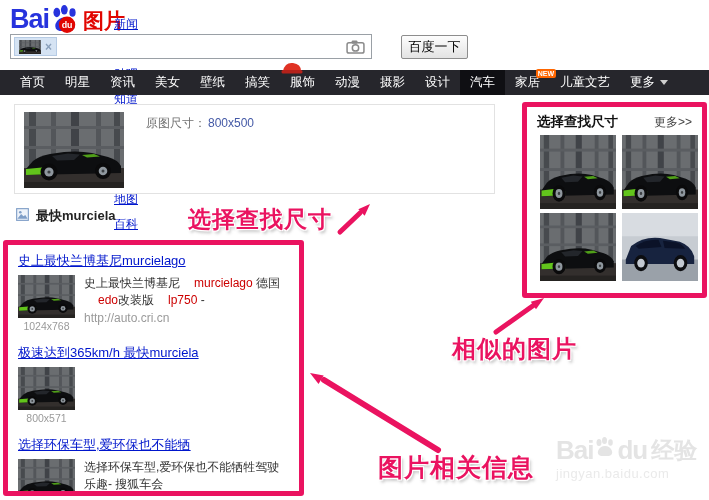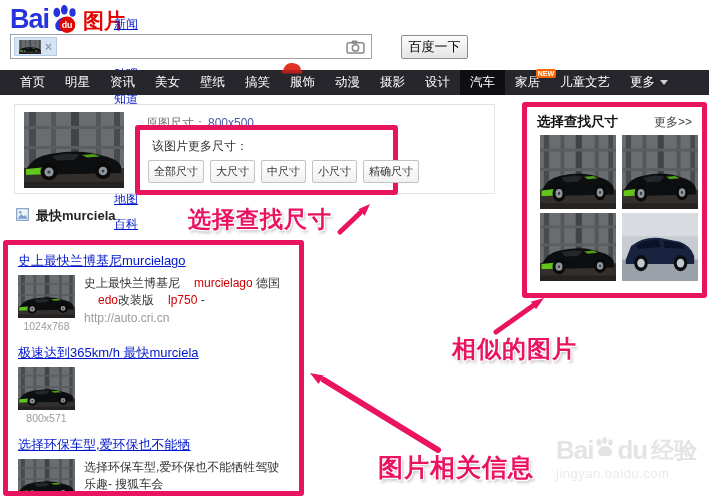--- a/index.html
+++ b/index.html
@@ -234,30 +234,20 @@
           <circle cx="25" cy="60" r="1.6" fill="#3c4043"></circle>
           <circle cx="79" cy="59" r="8" fill="#0a0a0b"></circle>
           <circle cx="79" cy="59" r="4.3" fill="#8f979e"></circle>
           <circle cx="79" cy="59" r="1.5" fill="#3c4043"></circle>
         </svg></div>
     <div class="orig-size">
       <span>原图尺寸：</span><span class="orig-val">800x500</span>
     </div>
   </section>
 
-  <div class="pink-box size-box">
-    <div class="more-sizes-label">该图片更多尺寸：</div>
-    <div class="size-btns" id="size-btns">
-        <button class="size-btn">全部尺寸</button>
-        <button class="size-btn">大尺寸</button>
-        <button class="size-btn">中尺寸</button>
-        <button class="size-btn">小尺寸</button>
-        <button class="size-btn">精确尺寸</button>
-      </div>
-  </div>
 
   <div class="related-header">
     <span>
       <svg viewBox="0 0 14 14" width="13" height="13">
         <rect x=".7" y=".7" width="12.6" height="12.6" fill="#eef3fa" stroke="#7f9ec7" stroke-width="1.2"></rect>
         <circle cx="4.6" cy="4.6" r="1.4" fill="#7f9ec7"></circle>
         <path d="M1.5 11.5 L5.5 6.5 L8 9 L10 7.5 L12.5 11.5 Z" fill="#7f9ec7"></path>
       </svg>
     </span>
     <span class="related-header-text">最快murciela</span>

